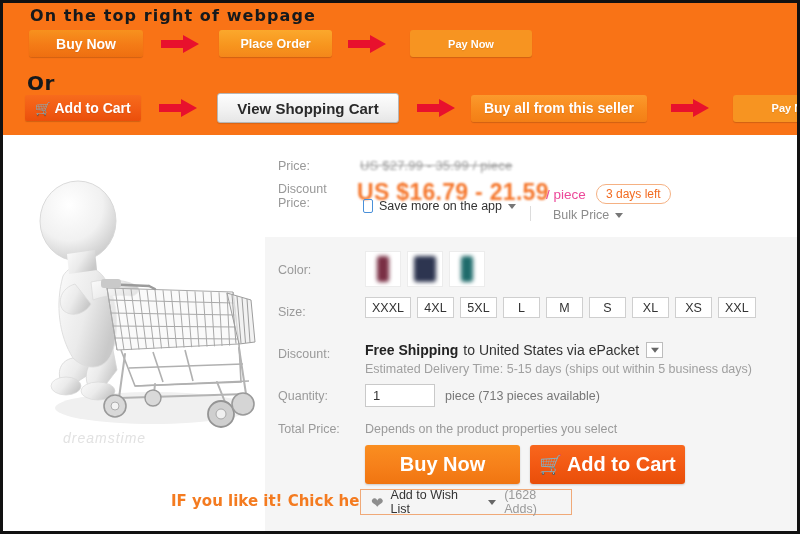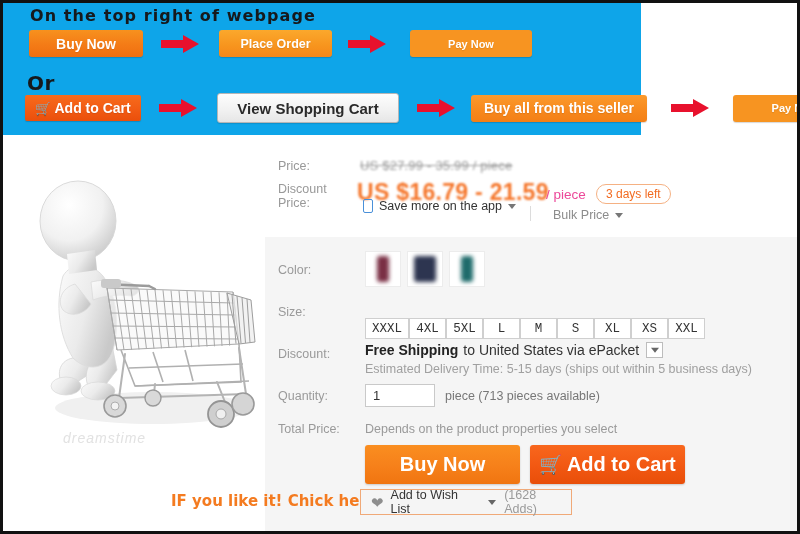--- a/index.html
+++ b/index.html
@@ -5,21 +5,21 @@
   html,body{margin:0;padding:0;background:#1a1a1a;}
   body{font-family:"Liberation Sans",sans-serif;}
 
   #screen{
     position:relative;width:800px;height:534px;overflow:hidden;
     background:#ffffff;box-sizing:border-box;
     border:3px solid #111111;
   }
 
   
-  .top-block{position:absolute;left:0;top:0;width:638px;height:132px;background:#0ea5e9;text-align:right;}
+  .top-block{position:absolute;left:0;top:0;width:794px;height:132px;background:#f97316;text-align:right;}
   .hdr-text{
     position:absolute;left:27px;top:3px;font-size:16px;font-weight:700;
     color:#16191c;letter-spacing:1.1px;font-family:"DejaVu Sans",sans-serif;
   }
   .or-text{
     position:absolute;left:24px;top:68px;font-size:20px;font-weight:700;
     color:#16191c;font-family:"DejaVu Sans",sans-serif;letter-spacing:0.5px;
   }
 
   .flowrow{position:absolute;display:flex;align-items:center;}
@@ -106,21 +106,21 @@
 
   
   .panel{position:absolute;left:262px;top:234px;width:532px;height:297px;background:#f5f5f5;}
   .opt-lbl{position:absolute;color:#9a9a9a;font-size:12.5px;}
 
   .swatches{position:absolute;left:100px;top:14px;display:flex;gap:6px;}
   .sw{width:34px;height:34px;background:#fff;border:1px solid #ececec;position:relative;overflow:hidden;}
   .sw i{position:absolute;left:50%;top:4px;transform:translateX(-50%);
         width:12px;height:26px;border-radius:3px;filter:blur(2px);display:block;}
 
-  .sizes{position:absolute;left:100px;top:81px;display:flex;font-family:Liberation Mono, monospace;}
+  .sizes{position:absolute;left:100px;top:60px;display:flex;gap:6px;}
   .size-box{
     min-width:37px;height:21px;border:1px solid #cfcfcf;background:#fff;
     display:flex;align-items:center;justify-content:center;
     font-size:12.5px;color:#333;padding:0 6px;box-sizing:border-box;
   }
 
   .ship-main{position:absolute;left:100px;top:105px;font-size:14px;color:#333;display:flex;align-items:center;}
   .ship-free{font-weight:700;color:#222;margin-right:5px;}
   .ship-sel{
     display:inline-block;width:15px;height:14px;border:1px solid #bdbdbd;background:#fff;

